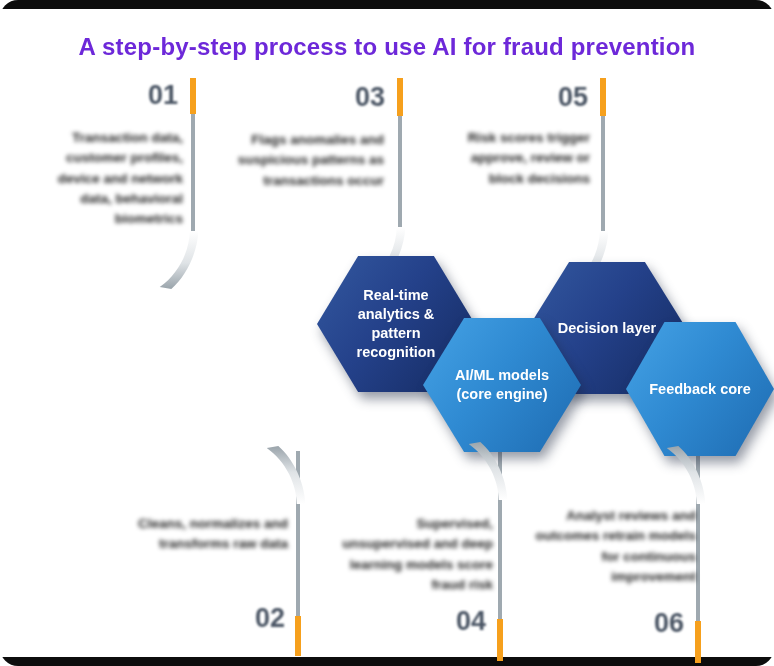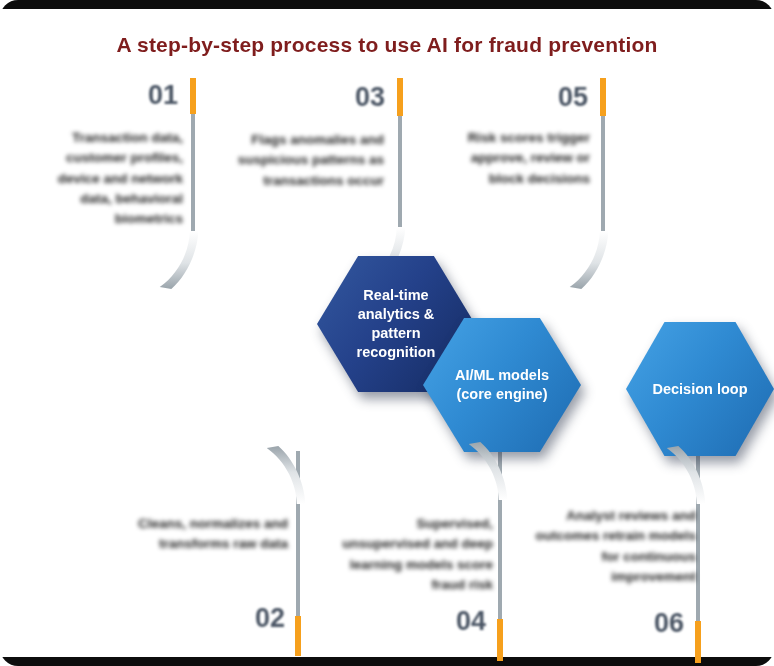--- a/index.html
+++ b/index.html
@@ -1,20 +1,20 @@
 <!DOCTYPE html>
 <html><head>
 <meta charset="utf-8">
 <style>
   html,body{margin:0;padding:0;width:774px;height:666px;overflow:hidden;background:#ffffff;
     font-family:"Liberation Sans",sans-serif;}
   .frame{position:absolute;left:0;top:0;width:774px;height:666px;background:#0d0d0d;border-radius:18px;}
   .canvas{position:absolute;left:0;top:9px;width:774px;height:648px;background:#ffffff;}
   .title{position:absolute;left:0;top:24px;width:774px;text-align:center;
-    font-size:21px;font-weight:800;color:#7f1d1d;letter-spacing:.2px;filter:blur(0.7px);}
+    font-size:24px;font-weight:800;color:#6d28d9;letter-spacing:.2px;filter:blur(0.7px);}
   
   .vline{position:absolute;width:4px;background:#9fa9b0;}
   .accent{position:absolute;width:6px;background:#f6a01d;}
   .stepnum{position:absolute;font-size:27px;font-weight:800;color:#4b5665;filter:blur(1.1px);
     text-align:right;}
   .desc{position:absolute;font-size:13.5px;font-weight:600;color:#1f1f1f;line-height:1.5;
     text-align:right;filter:blur(2.2px);}
   
   .hexwrap{position:absolute;filter:drop-shadow(4px 7px 6px rgba(25,35,60,.45));}
   .hex{width:100%;height:100%;display:flex;align-items:center;justify-content:center;
@@ -66,28 +66,33 @@
   <div class="desc" style="left:450px;top:119px;width:140px;">Risk scores trigger approve, review or block decisions</div>
   <svg class="ribbon" style="left:569px;top:222px;" viewBox="0 0 44 60">
     <path d="M31,0 C31,20 20,44 0,58 L12,60 C28,46 39,22 40,0 Z" fill="url(#ribGrad)"></path>
   </svg>
 
   <div class="hexwrap" style="left:317px;top:247px;width:158px;height:136px;z-index:1;">
     <div class="hex dark">
           <div class="hexlabel">Real-time analytics &amp; pattern recognition</div>
         </div>
   </div>
+  <div class="hexwrap" style="left:528px;top:253px;width:158px;height:132px;z-index:1;">
+    <div class="hex dark">
+          <div class="hexlabel">Decision layer</div>
+        </div>
+  </div>
   <div class="hexwrap" style="left:423px;top:309px;width:158px;height:134px;z-index:2;">
     <div class="hex light">
           <div class="hexlabel">AI/ML models (core engine)</div>
         </div>
   </div>
   <div class="hexwrap" style="left:626px;top:313px;width:148px;height:134px;z-index:2;">
     <div class="hex light">
-          <div class="hexlabel">Decision loop</div>
+          <div class="hexlabel">Feedback core</div>
         </div>
   </div>
 
   <svg class="ribbon flip" style="left:266px;top:437px;z-index:3;" viewBox="0 0 44 60">
     <path d="M31,0 C31,20 20,44 0,58 L12,60 C28,46 39,22 40,0 Z" fill="url(#ribGrad)"></path>
   </svg>
   <div class="vline" style="left:296px;top:442px;height:165px;"></div>
   <div class="accent" style="left:295px;top:607px;height:40px;"></div>
   <div class="stepnum" style="left:225px;top:594px;width:60px;">02</div>
   <div class="desc" style="left:128px;top:505px;width:160px;">Cleans, normalizes and transforms raw data</div>

